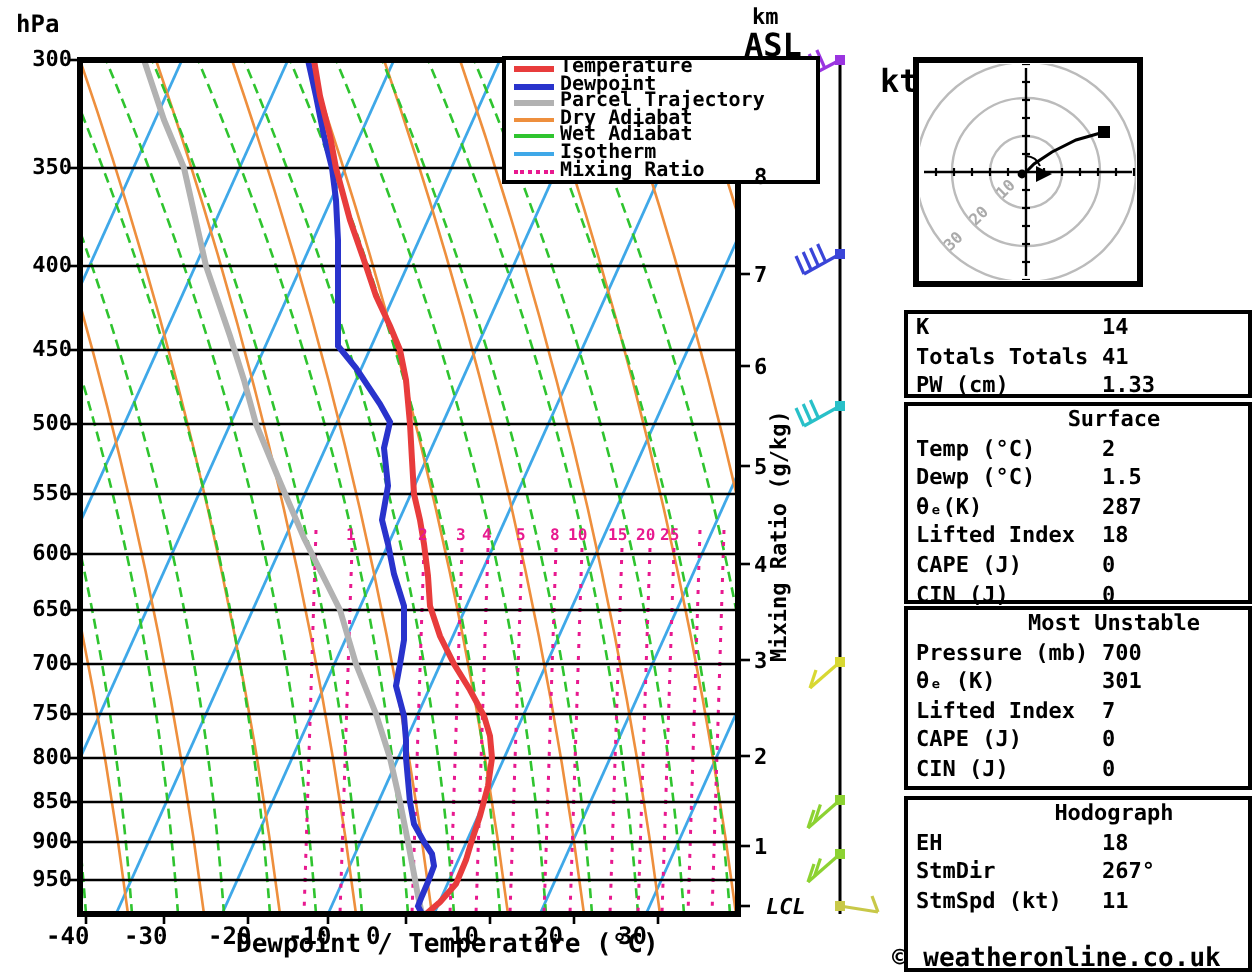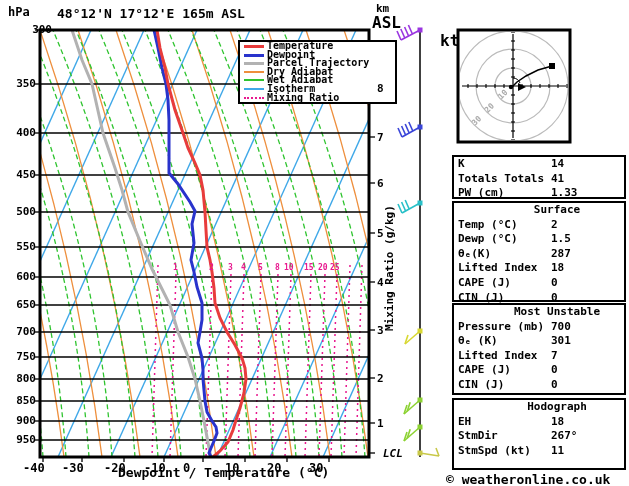--- a/index.html
+++ b/index.html
@@ -6,22 +6,22 @@
   #app{position:relative;width:629px;height:486px;background:#fff;overflow:hidden;
        font-family:"DejaVu Sans Mono","Liberation Mono",monospace;font-weight:bold;color:#000;}
   #chart-svg{position:absolute;left:0;top:0;}
   #chart-svg text{font-family:"DejaVu Sans Mono","Liberation Mono",monospace;font-weight:bold;}
   .lbl{position:absolute;white-space:pre;line-height:1;}
   .plabel{position:absolute;width:28px;text-align:right;font-size:11px;line-height:1;}
   .xlabel{position:absolute;width:40px;text-align:left;font-size:12px;line-height:1;}
   .kmlabel{position:absolute;font-size:11px;line-height:1;}
   .mixnum{position:absolute;font-size:8px;line-height:1;}
   .vlabel{position:absolute;transform:rotate(-90deg);transform-origin:left top;font-size:11px;line-height:1;white-space:pre;}
-  #legend{position:absolute;left:238px;top:28px;width:159px;height:64px;border:2px solid #000;
-          background:#fff;box-sizing:border-box;margin-top:12px;}
+  #legend{position:absolute;left:251px;top:28px;width:159px;height:64px;border:2px solid #000;
+          background:#fff;box-sizing:border-box;}
   .lrow{position:relative;height:8.6px;}
   .lline{position:absolute;left:4px;top:3px;width:20px;}
   .ltext{position:absolute;left:27px;top:-1px;font-size:10px;line-height:1;white-space:pre;}
   .box{position:absolute;left:452px;width:174px;border:2px solid #000;background:#fff;
        box-sizing:border-box;font-size:11px;}
   .thead{height:14.6px;text-align:center;line-height:14.6px;margin-left:36px;}
   .trow{position:relative;height:14.6px;line-height:14.6px;}
   .tlabel{position:absolute;left:4px;}
   .tvalue{position:absolute;left:97px;}
 </style>
@@ -235,21 +235,20 @@
           <path d="M 513 78 A 8 8 0 0 1 520 83" fill="none" stroke="#000" stroke-width="1"></path>
           <polyline points="512,87 517,82 526,76 538,70 552,66" fill="none" stroke="#000" stroke-width="1.5"></polyline>
           <rect x="549" y="63" width="6" height="6" fill="#000"></rect>
           <polygon points="518,83 518,91 526,87" fill="#000"></polygon>
           <circle cx="511" cy="87" r="2.2" fill="#000"></circle>
         </g>
       </g>
     </svg>
 
   <div class="lbl" style="left:8px;top:6px;font-size:12px;">hPa</div>
-  <div class="lbl" style="left:57px;top:7px;font-size:13px;">48°12'N 17°12'E 165m ASL</div>
   <div class="lbl" style="left:376px;top:3px;font-size:11px;">km</div>
   <div class="lbl" style="left:372px;top:15px;font-size:16px;">ASL</div>
 
   <div id="legend">
       <div class="lrow">
         <span class="lline" style="height: 3px; background: rgb(232, 60, 60);"></span>
         <span class="ltext">Temperature</span>
       </div>
       <div class="lrow">
         <span class="lline" style="height: 3px; background: rgb(41, 51, 204);"></span>
@@ -341,39 +340,39 @@
         </div>
         <div class="trow">
           <span class="tlabel">CAPE (J)</span>
           <span class="tvalue">0</span>
         </div>
         <div class="trow">
           <span class="tlabel">CIN (J)</span>
           <span class="tvalue">0</span>
         </div>
       </div>
-      <div class="box" style="top: 398px; height: 72px;">
+      <div class="box" style="top: 398px; height: 88px;">
         <div class="thead">Hodograph</div>
         <div class="trow">
           <span class="tlabel">EH</span>
           <span class="tvalue">18</span>
         </div>
         <div class="trow">
           <span class="tlabel">StmDir</span>
           <span class="tvalue">267°</span>
         </div>
         <div class="trow">
           <span class="tlabel">StmSpd (kt)</span>
           <span class="tvalue">11</span>
         </div>
       </div>
     </div>
 
   <div class="lbl" style="left:446px;top:473px;font-size:13px;text-align:center;">© weatheronline.co.uk</div>
-<div class="plabel" style="left:24px;top:24px;">300</div>
+<div class="plabel" style="left:8px;top:24px;">300</div>
     <div class="plabel" style="left:8px;top:78px;">350</div>
     <div class="plabel" style="left:8px;top:127px;">400</div>
     <div class="plabel" style="left:8px;top:169px;">450</div>
     <div class="plabel" style="left:8px;top:206px;">500</div>
     <div class="plabel" style="left:8px;top:241px;">550</div>
     <div class="plabel" style="left:8px;top:271px;">600</div>
     <div class="plabel" style="left:8px;top:299px;">650</div>
     <div class="plabel" style="left:8px;top:326px;">700</div>
     <div class="plabel" style="left:8px;top:351px;">750</div>
     <div class="plabel" style="left:8px;top:373px;">800</div>

